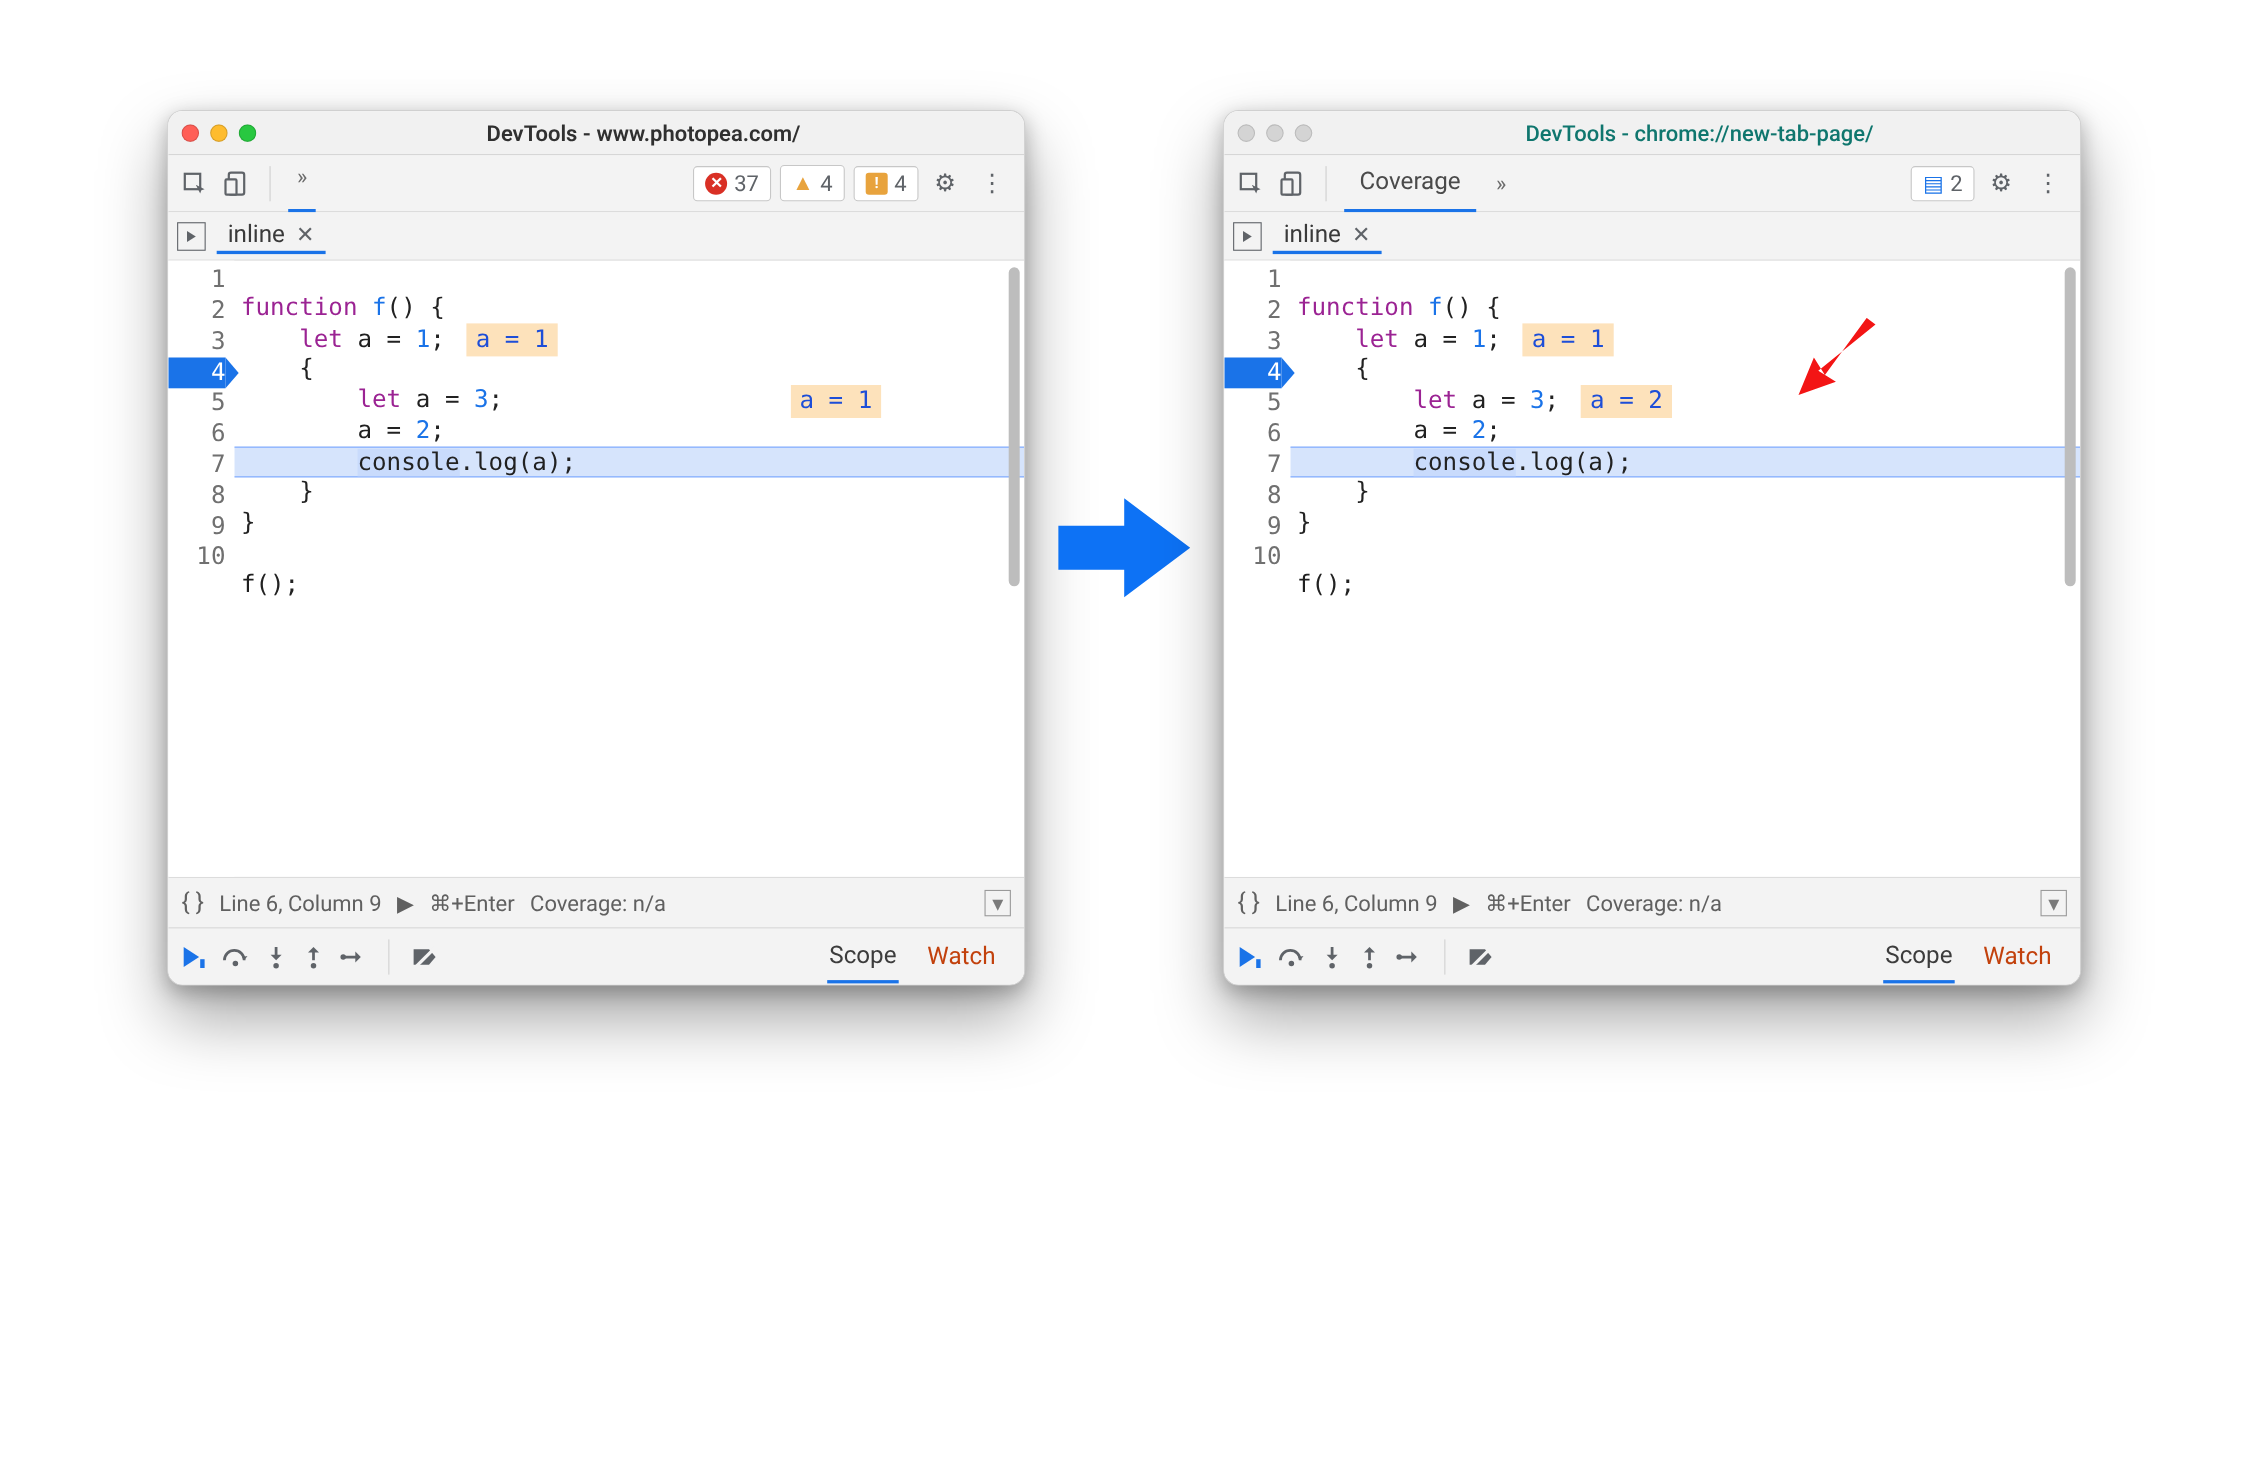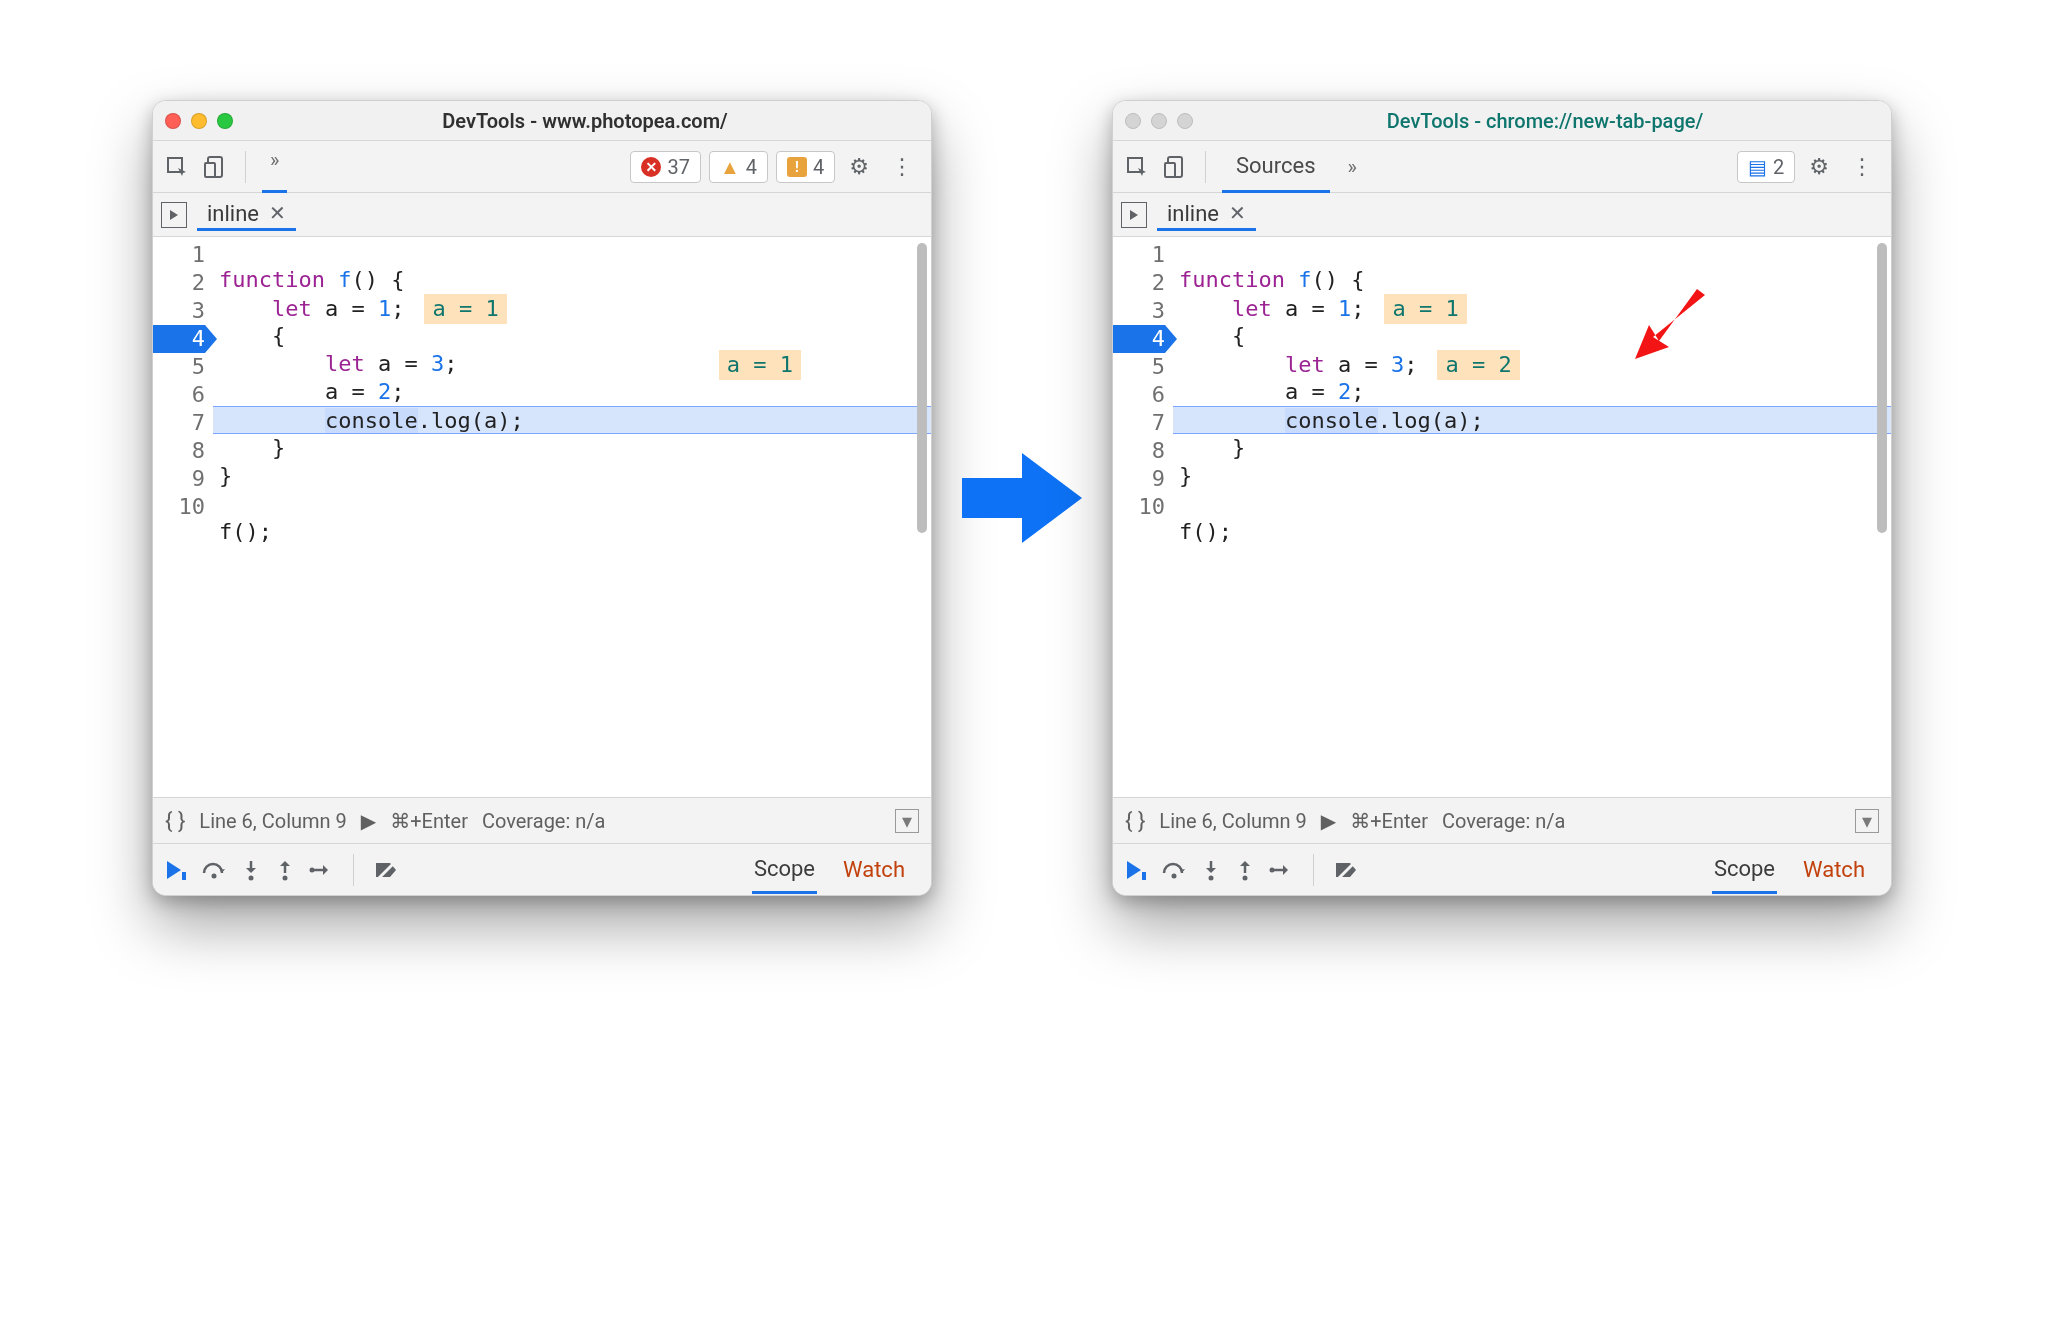--- a/index.html
+++ b/index.html
@@ -92,21 +92,21 @@
   .gutter .bp::after{
     content:""; position:absolute; right:-12px; top:0; width:0; height:0;
     border-top:14px solid transparent; border-bottom:14px solid transparent; border-left:12px solid #1a73e8;
   }
   .code { flex:1; font-family: Menlo, Consolas, monospace; font-size:22px; color:#222; padding-top:4px; overflow:hidden;margin-top:25px;}
   .line{ height:28px; line-height:28px; white-space:pre; padding-left:6px; position:relative;}
   .line.exec { background:#d6e4fc; border-top:1px solid #7aa7ff; border-bottom:1px solid #7aa7ff;}
   .tok-kw{ color:#9b2393;} .tok-var{ color:#1a73e8;} .tok-num{color:#1a73e8;}
   .tok-obj{color:#202020;}
   .tok-sel{ background:#c9dbfc; }
-  .hint{ background:#fde2bb; color:#0f766e; padding:1px 8px; margin-left:20px; display:inline-block;text-align:right;}
+  .hint{ background:#fde2bb; color:#1d4ed8; padding:1px 8px; margin-left:20px; display:inline-block;text-align:right;}
   .hint-far{ position:absolute; right:130px;}
   .scrollbar{ position:absolute; right:4px; top:6px; width:10px; height:290px; background:#bdbdbd; border-radius:5px;}
   
   .statusbar{
     height:46px; background:#f3f3f3; border-top:1px solid #d6d6d6;
     display:flex; align-items:center; padding:0 12px; gap:14px; font-size:20px; color:#606060;
   }
   .statusbar .sep{ flex:1;}
   .sb-ctrl{ width:24px; height:24px; border:1px solid #9a9a9a; display:flex; align-items:center; justify-content:center; color:#7a7a7a;}
   
@@ -295,21 +295,21 @@
             <path d="M13 13l8 4-3 1-1 3-4-8z" fill="currentColor" stroke="none"></path>
           </svg>
       </div>
       <div class="tb-icon">
         <svg width="24" height="24" viewBox="0 0 24 24" fill="none" stroke="currentColor" stroke-width="2">
             <rect x="5" y="2" width="14" height="20" rx="2"></rect>
             <rect x="2" y="8" width="10" height="14" rx="1" fill="#f3f3f3"></rect>
           </svg>
       </div>
       <div class="div-v"></div>
-      <div class="tab-label">Sources</div>
+      <div class="tab-label">Coverage</div>
       <div class="chevmore">»</div>
       <div class="chips">
         <div class="chip chip-msg">
             <span class="sym">▤</span>
             <span>2</span>
           </div>
         <div class="gear">⚙</div>
         <div class="kebab">⋮</div>
       </div>
     </div>

